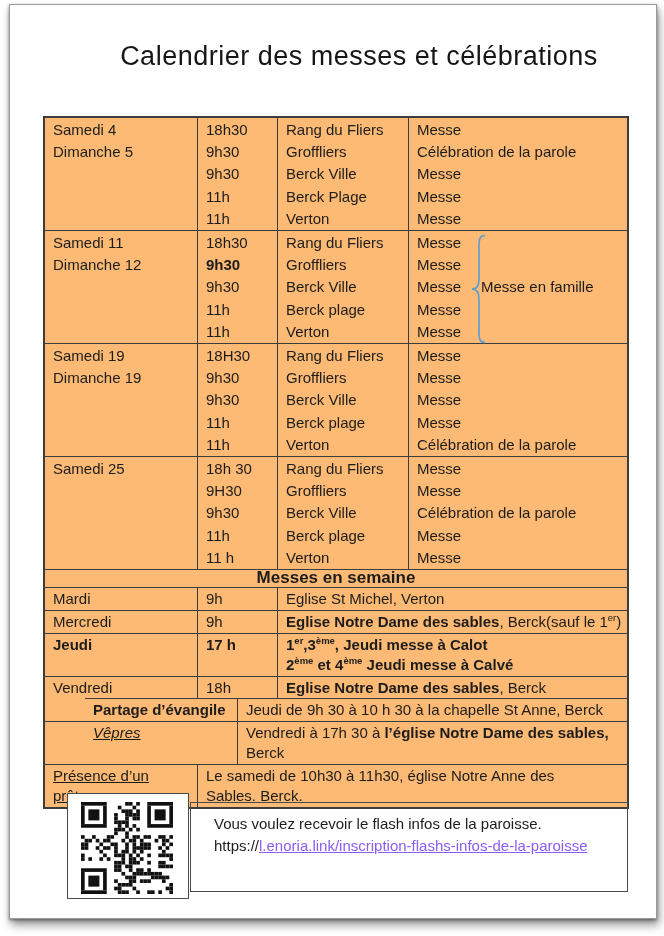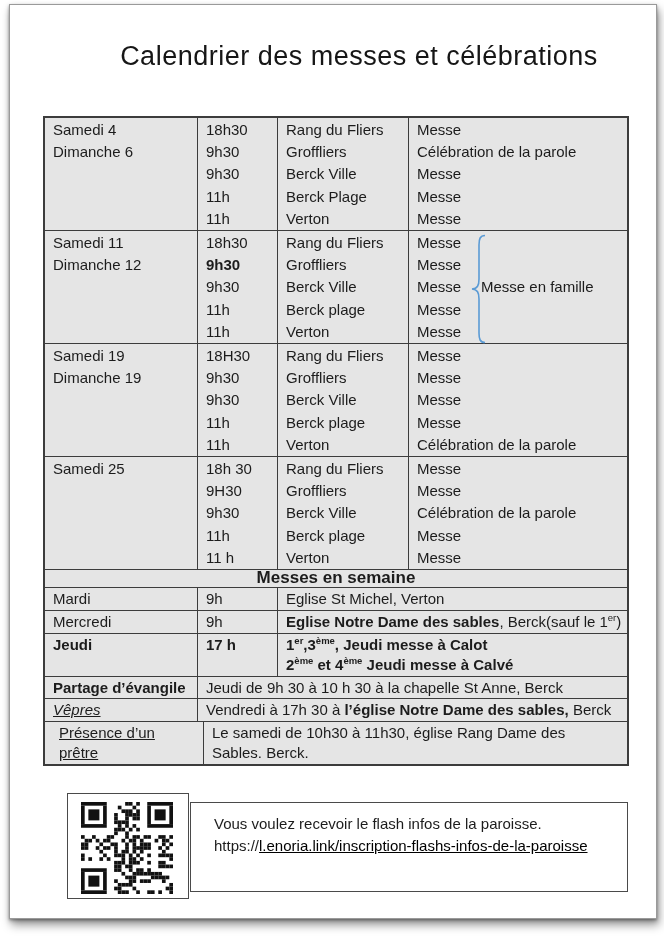--- a/index.html
+++ b/index.html
@@ -4,21 +4,21 @@
 <style>
   html,body{margin:0;padding:0;width:664px;height:936px;background:#ffffff;overflow:hidden;}
   body{font-family:"Liberation Sans",sans-serif;color:#1c1c1c;position:relative;}
   .page{position:absolute;left:9px;top:4px;width:646px;height:913px;background:#fff;
         border:1px solid #9a9a9a;
         box-shadow:0 2px 4px rgba(0,0,0,.25), 2px 6px 9px rgba(0,0,0,.40), 0 1px 2px rgba(0,0,0,.2);}
   .title{position:absolute;top:36px;left:0;right:0;text-align:center;transform:translateX(26px);
          font-size:27px;letter-spacing:.5px;color:#161616;white-space:nowrap;}
   
   .cal-table{position:absolute;left:33px;top:111px;width:586px;border:2px solid #3c3c3c;
-             box-sizing:border-box;background:#e5e5e5;font-size:15px;}
+             box-sizing:border-box;background:#fdba74;font-size:15px;}
   .wblock{display:grid;grid-template-columns:152px 80px 131px 1fr;}
   .wblock + .wblock, .ws-header, .wdrow, .inforow{border-top:1.5px solid #3c3c3c;}
   .wcol{box-sizing:border-box;}
   .wcol + .wcol{border-left:1.5px solid #3c3c3c;}
   .wline{height:22.4px;display:flex;align-items:center;padding-left:8px;white-space:nowrap;}
   .celcol{position:relative;}
   .bracket{position:absolute;left:62px;top:3px;}
   .bracket-label{position:absolute;left:72px;top:0;bottom:0;display:flex;align-items:center;white-space:nowrap;}
   .ws-header{height:17px;display:flex;align-items:center;justify-content:center;
              font-weight:bold;font-size:17px;}
@@ -28,36 +28,36 @@
   .cell + .cell{border-left:1.5px solid #3c3c3c;}
   .b{font-weight:bold;} .i{font-style:italic;} .u{text-decoration:underline;}
   sup.s{font-size:9.5px;vertical-align:super;line-height:0;}
   
   .qr-box{position:absolute;left:57px;top:788px;width:122px;height:106px;background:#fff;
           border:1.5px solid #4a4a4a;box-sizing:border-box;z-index:2;}
   .qr-box svg{position:absolute;left:13px;top:8px;}
   .flash-box{position:absolute;left:180px;top:797px;width:438px;height:90px;
              border:1.5px solid #4a4a4a;box-sizing:border-box;padding:10px 0 16px 23px;
              font-size:15px;line-height:22px;z-index:1;}
-  .flash-box .lnk{color:#000000;text-decoration:underline;cursor:pointer;}
+  .flash-box .lnk{color:#8b5cf6;text-decoration:underline;cursor:pointer;}
   .flash-box a{color:#0563c1;}
 </style>
 </head>
 <body>
 
 <div class="page">
 
   <div class="title">Calendrier des messes et célébrations</div>
 
   <div class="cal-table">
     <div id="weekend-blocks">
         <div class="wblock">
           <div class="wcol">
             <div class="wline">Samedi 4</div>
-            <div class="wline">Dimanche 6</div>
+            <div class="wline">Dimanche 5</div>
           </div>
           <div class="wcol">
             <div class="wline">18h30</div>
             <div class="wline">9h30</div>
             <div class="wline">9h30</div>
             <div class="wline">11h</div>
             <div class="wline">11h</div>
           </div>
           <div class="wcol">
             <div class="wline">Rang du Fliers</div>
@@ -176,45 +176,52 @@
           </div>
         </div>
         <div class="wdrow" style="min-height: 40px;">
           <div class="cell"><span class="b">Jeudi</span></div>
           <div class="cell"><span class="b">17 h</span></div>
           <div class="cell">
             <div><span class="b">1</span><sup class="s b">er</sup><span class="b">,3</span><sup class="s b">ème</sup><span class="b">, Jeudi messe à Calot</span></div>
             <div><span class="b">2</span><sup class="s b">ème</sup><span class="b"> et 4</span><sup class="s b">ème</sup><span class="b"> Jeudi messe à Calvé</span></div>
           </div>
         </div>
+        <div class="wdrow" style="min-height: 20px;">
+          <div class="cell"><span>Vendredi</span></div>
+          <div class="cell"><span>18h</span></div>
+          <div class="cell">
+            <div><span class="b">Eglise Notre Dame des sables</span><span>, Berck</span></div>
+          </div>
+        </div>
       </div>
     <div id="info-rows">
-        <div class="inforow" style="min-height: 20px;">
+        <div class="inforow" style="min-height: 20px; margin-left: 40px;">
           <div class="cell">
             <div><span class="b">Partage d’évangile</span></div>
           </div>
           <div class="cell">
             <div><span>Jeudi de 9h 30 à 10 h 30 à la chapelle St Anne, Berck</span></div>
           </div>
         </div>
-        <div class="inforow" style="min-height: 20px;">
+        <div class="inforow" style="min-height: 20px; padding-left: 40px;">
           <div class="cell">
             <div><span class="i u">Vêpres</span></div>
           </div>
           <div class="cell">
             <div><span>Vendredi à 17h 30 à </span><span class="b">l’église Notre Dame des sables,</span><span> Berck</span></div>
           </div>
         </div>
-        <div class="inforow" style="min-height: 42px; padding-left: 6px;">
+        <div class="inforow" style="min-height: 42px;">
           <div class="cell">
             <div><span class="u">Présence d’un</span></div>
             <div><span class="u">prêtre</span></div>
           </div>
           <div class="cell">
-            <div><span>Le samedi de 10h30 à 11h30, église Rang Dame des</span></div>
+            <div><span>Le samedi de 10h30 à 11h30, église Notre Anne des</span></div>
             <div><span>Sables. Berck.</span></div>
           </div>
         </div>
       </div>
   </div>
 
   <div class="qr-box">
     <svg id="qr-svg" width="94" height="92">
         <rect x="0" y="0" width="25.76" height="3.68" fill="#111"></rect>
         <rect x="0" y="22.080000000000002" width="25.76" height="3.68" fill="#111"></rect>

